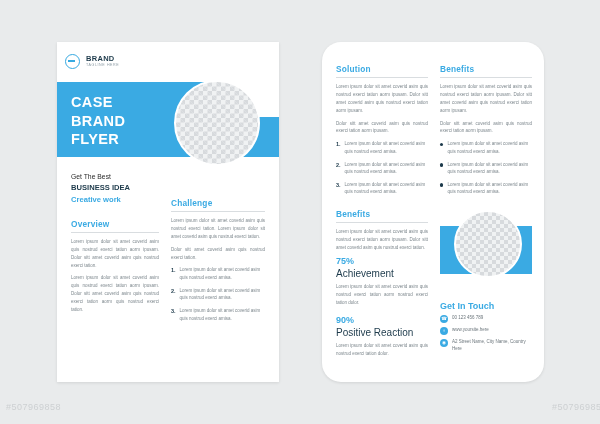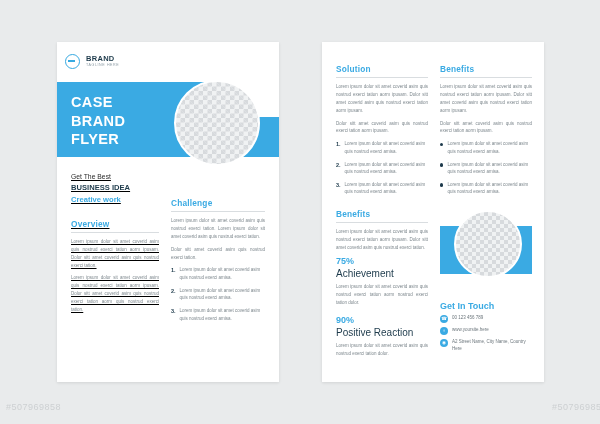--- a/index.html
+++ b/index.html
@@ -21,21 +21,21 @@
   }
   .wm-corner{font-size:9px;color:#cdd0d2;}
 
   
   .page{
     position:absolute;background:#ffffff;
     box-shadow:0 1px 3px rgba(0,0,0,.10);
     overflow:hidden;
   }
   #page-front{left:57px;top:42px;width:222px;height:340px;}
-  #page-back{left:322px;top:42px;width:222px;height:340px;}
+  #page-back{left:322px;top:42px;width:222px;height:340px;border-radius:19px;}
 
   
   .brand{position:absolute;left:8px;top:12px;display:flex;align-items:center;gap:6px;}
   .brand-mark{
     width:13px;height:13px;border-radius:50%;
     border:1.6px solid #36a9e1;position:relative;flex:none;
   }
   .brand-mark:after{
     content:"";position:absolute;left:2px;top:5px;width:7px;height:1.6px;background:#36a9e1;
   }
@@ -55,21 +55,21 @@
   }
   .hero-circle{
     position:absolute;left:117px;top:38px;width:82px;height:82px;border-radius:50%;
     background-image:
       linear-gradient(45deg,#d7dadd 25%,transparent 25%,transparent 75%,#d7dadd 75%),
       linear-gradient(45deg,#d7dadd 25%,transparent 25%,transparent 75%,#d7dadd 75%);
     background-size:9px 9px;background-position:0 0,4.5px 4.5px;background-color:#f0f2f3;
     border:2px solid #fff;
   }
 
-  .col-left{position:absolute;left:14px;top:130px;width:88px;text-decoration:underline;}
+  .col-left{position:absolute;left:14px;top:130px;width:88px;}
   .col-right{position:absolute;left:114px;top:130px;width:94px;}
 
   .kicker{font-size:6.8px;color:#2b2b2b;line-height:1.5;}
   .kicker b{display:block;font-size:7.6px;color:#1d3a4b;font-weight:bold;}
   .kicker .blue{color:#3aaae3;font-weight:bold;font-size:7.6px;display:block;}
 
   .sec-title{
     font-size:8.3px;font-weight:bold;color:#3aaae3;margin:0 0 3px 0;letter-spacing:.2px;
   }
   .rule{height:1px;background:#d9dde0;margin:3px 0 5px 0;}

